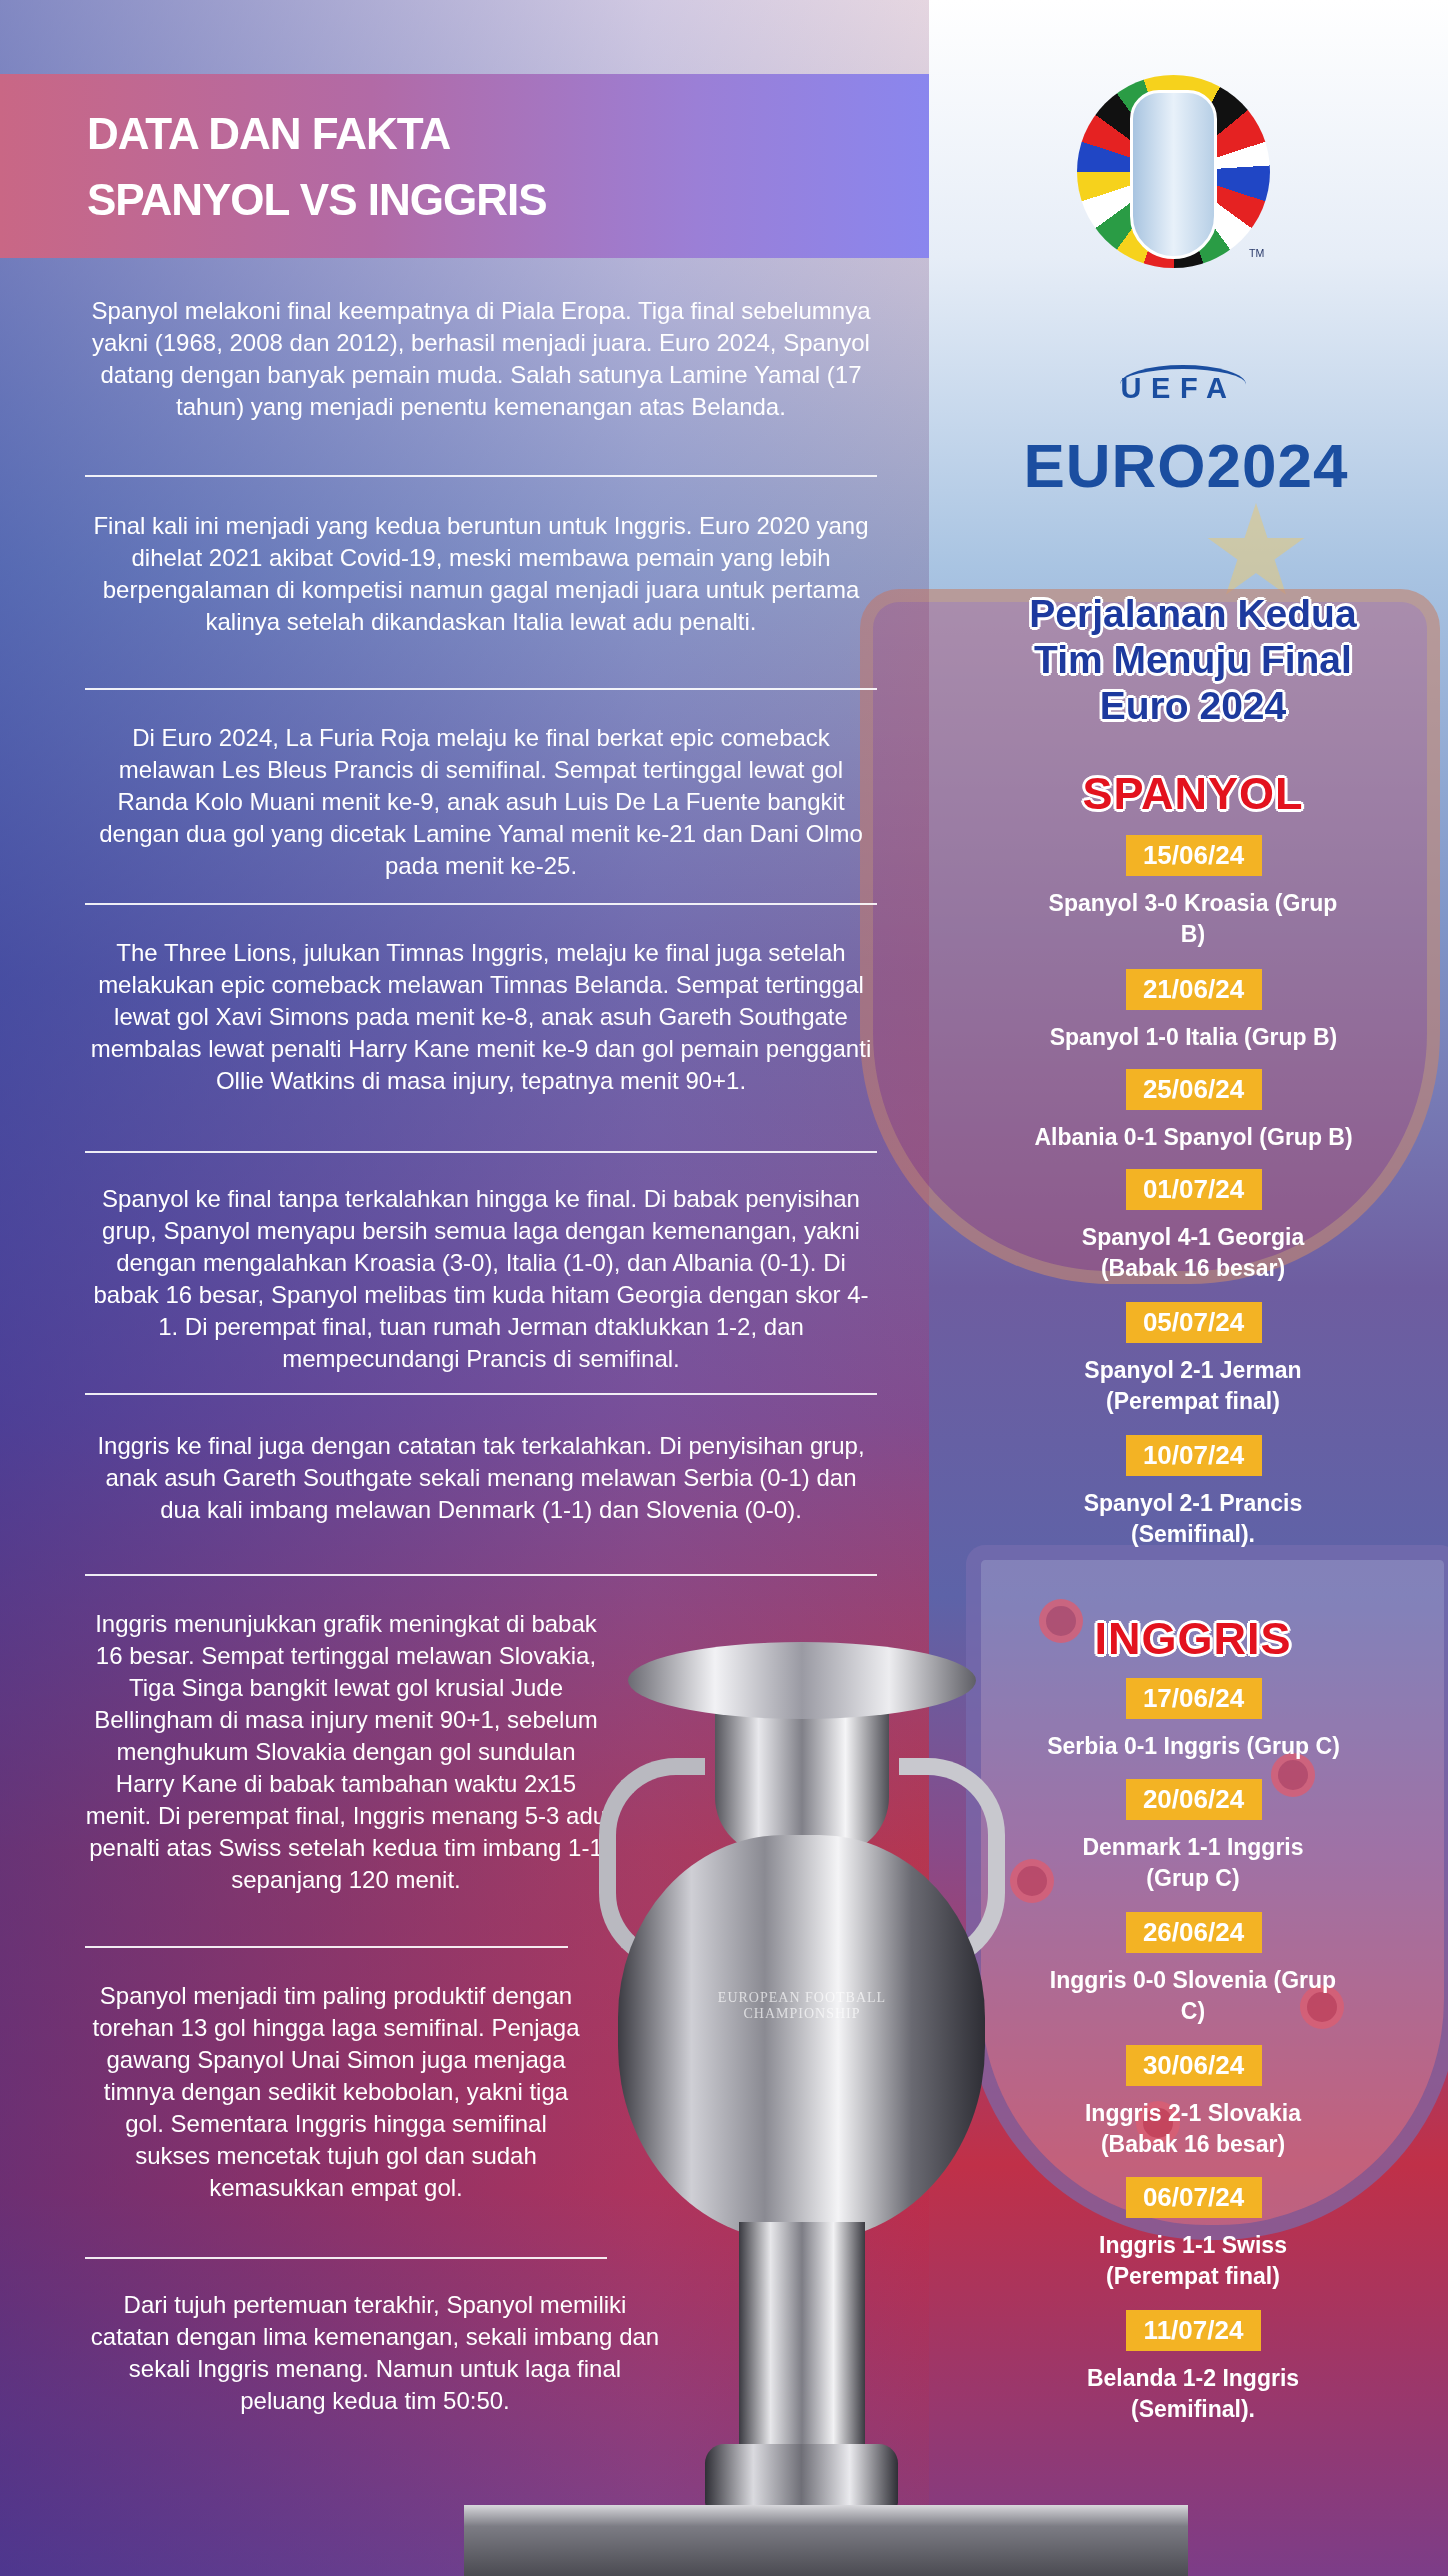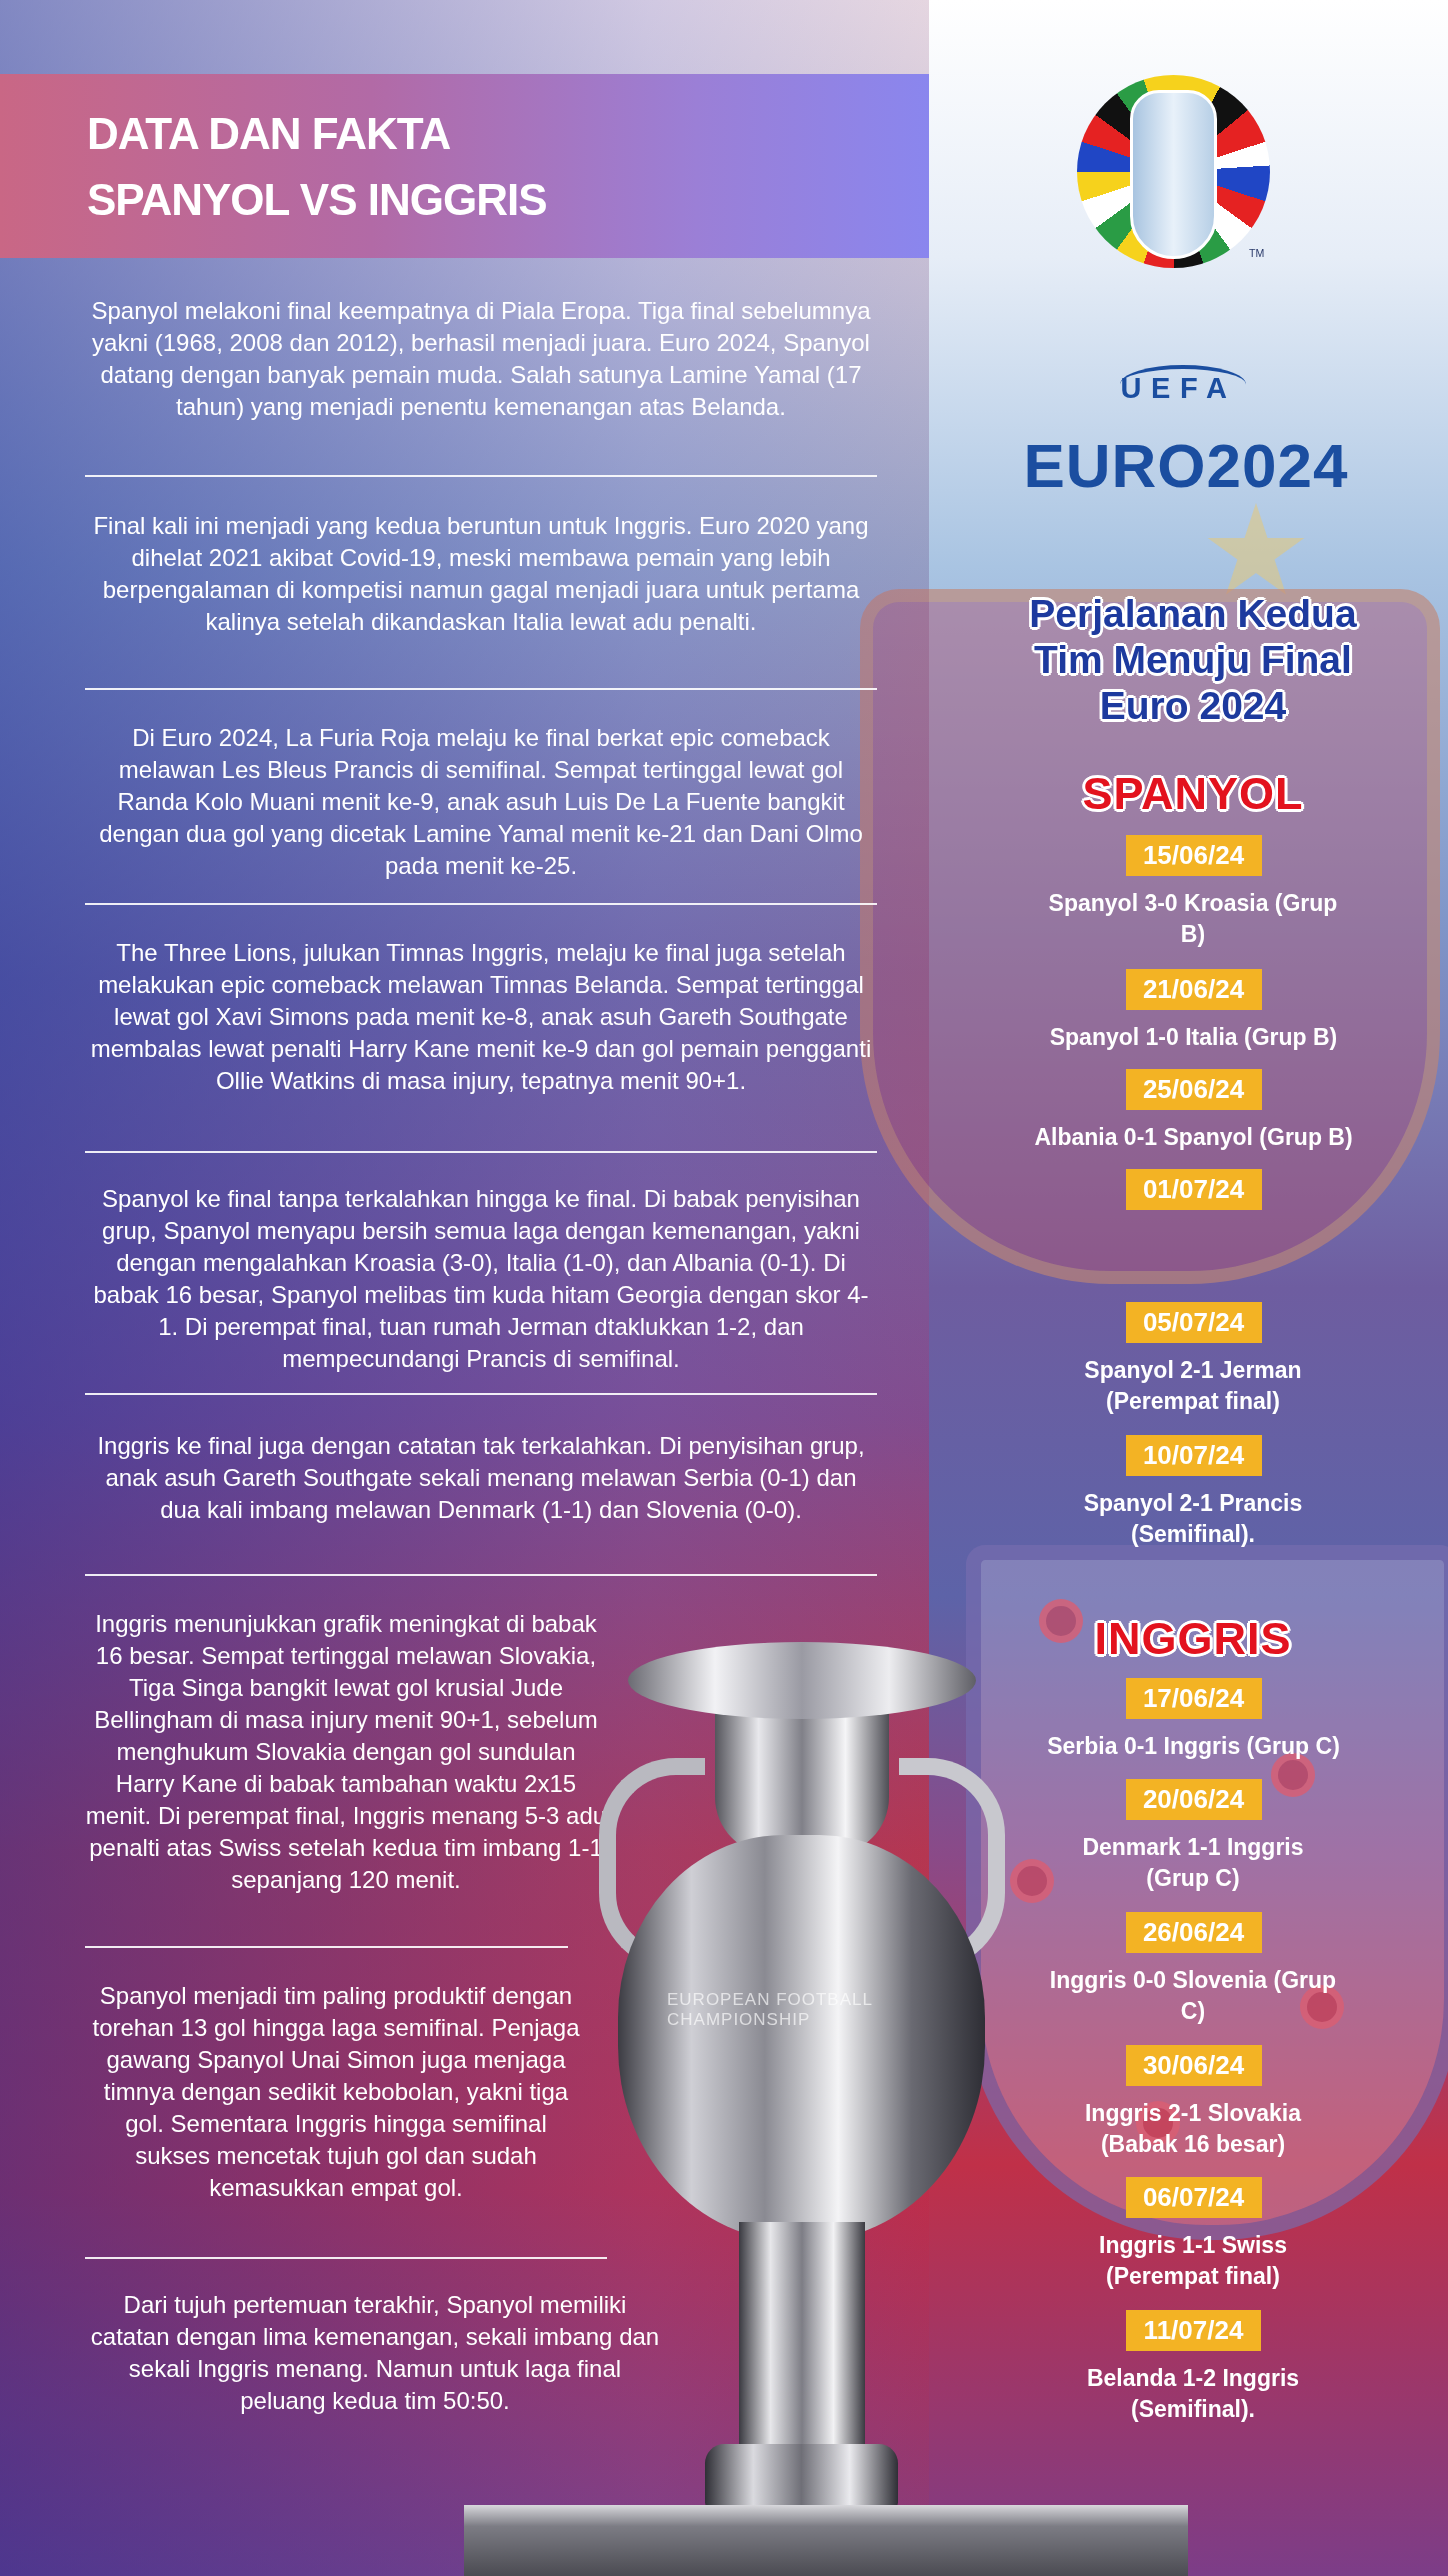--- a/index.html
+++ b/index.html
@@ -51,21 +51,21 @@
   }
   .divider { position:absolute; height:1.9px; background:rgba(255,255,255,0.9); }
 
   
   .trophy { position:absolute; left:599px; top:1642px; width:406px; height:934px; }
   .trophy .lip { position:absolute; left:29px; top:0; width:348px; height:77px; border-radius:50%; background:linear-gradient(90deg,#6b6b73,#f2f2f5,#9a9aa3,#ededf0,#5f5f66); }
   .trophy .neck { position:absolute; left:116px; top:58px; width:174px; height:155px; background:linear-gradient(90deg,#55555c,#e8e8ec,#808088,#f5f5f7,#4e4e55); border-radius:0 0 58px 58px; }
   .trophy .handle-l { position:absolute; left:0; top:116px; width:106px; height:212px; border:17.4px solid #b9b9c0; border-right:none; border-radius:77px 0 0 77px; }
   .trophy .handle-r { position:absolute; right:0; top:116px; width:106px; height:212px; border:17.4px solid #c8c8ce; border-left:none; border-radius:0 77px 77px 0; }
   .trophy .body { position:absolute; left:19.3px; top:193px; width:367px; height:406px; border-radius:45% 45% 48% 48%; background:linear-gradient(90deg,#3c3c43,#cfcfd5,#8a8a92,#f4f4f6,#6a6a72,#2e2e35); }
-  .trophy .engrave { position:absolute; left:68px; top:348px; width:270px; font-family:Liberation Sans, sans-serif; font-size:17px; color:rgba(255,255,255,0.65); letter-spacing:1px; }
+  .trophy .engrave { position:absolute; left:68px; top:348px; width:270px; text-align:center; font-family:Liberation Serif, serif; font-size:14px; color:rgba(255,255,255,0.65); letter-spacing:1px; }
   .trophy .stem { position:absolute; left:140px; top:580px; width:126px; height:241px; background:linear-gradient(90deg,#3a3a41,#e7e7ea,#7d7d85,#f2f2f4,#3a3a41); }
   .trophy .foot { position:absolute; left:106px; top:802px; width:193px; height:68px; border-radius:19.3px 19.3px 9.7px 9.7px; background:linear-gradient(90deg,#2f2f36,#dadadf,#6f6f77,#eaeaee,#2f2f36); }
   .trophy .base { position:absolute; left:-135px; top:863px; width:724px; height:71px; background:linear-gradient(180deg,#d8d8dc,#7c7c84 30%,#4b4b52); }
 
   
   .logo { position:absolute; left:1077px; top:75px; width:193px; height:241px; }
   .logo .ring { position:absolute; left:0; top:0; width:193px; height:193px; border-radius:50%;
     background: conic-gradient(#f6d21c 0 8%, #111 8% 14%, #e52222 14% 20%, #fff 20% 24%, #2046c5 24% 30%, #e52222 30% 35%, #fff 35% 40%, #2a9c45 40% 45%, #111 45% 50%, #e52222 50% 55%, #f6d21c 55% 60%, #2a9c45 60% 65%, #fff 65% 70%, #f6d21c 70% 75%, #2046c5 75% 80%, #e52222 80% 85%, #111 85% 90%, #2a9c45 90% 95%, #f6d21c 95% 100%); }
   .logo .cup { position:absolute; left:53px; top:14.5px; width:87px; height:169px; background:linear-gradient(90deg,#a8c4e0,#e8f1fa,#b7cfe6); border-radius:29px 29px 43px 43px; border:3.9px solid #fff; }
   .logo .tm { position:absolute; left:172px; top:172px; font-size:10.6px; color:#2a3a6a; }
@@ -163,20 +163,21 @@
 <div class="match" style="top:969px;">
   <div class="date-badge">21/06/24</div>
   <div class="match-text">Spanyol 1-0 Italia (Grup B)</div>
 </div>
 <div class="match" style="top:1069px;">
   <div class="date-badge">25/06/24</div>
   <div class="match-text">Albania 0-1 Spanyol (Grup B)</div>
 </div>
 <div class="match" style="top:1169px;">
   <div class="date-badge">01/07/24</div>
+  <div class="match-text" style="width:290px;margin-left:72px;">Spanyol 4-1 Georgia (Babak 16 besar)</div>
 </div>
 <div class="match" style="top:1302px;">
   <div class="date-badge">05/07/24</div>
   <div class="match-text" style="width:290px;margin-left:72px;">Spanyol 2-1 Jerman (Perempat final)</div>
 </div>
 <div class="match" style="top:1435px;">
   <div class="date-badge">10/07/24</div>
   <div class="match-text" style="width:290px;margin-left:72px;">Spanyol 2-1 Prancis (Semifinal).</div>
 </div>
 

